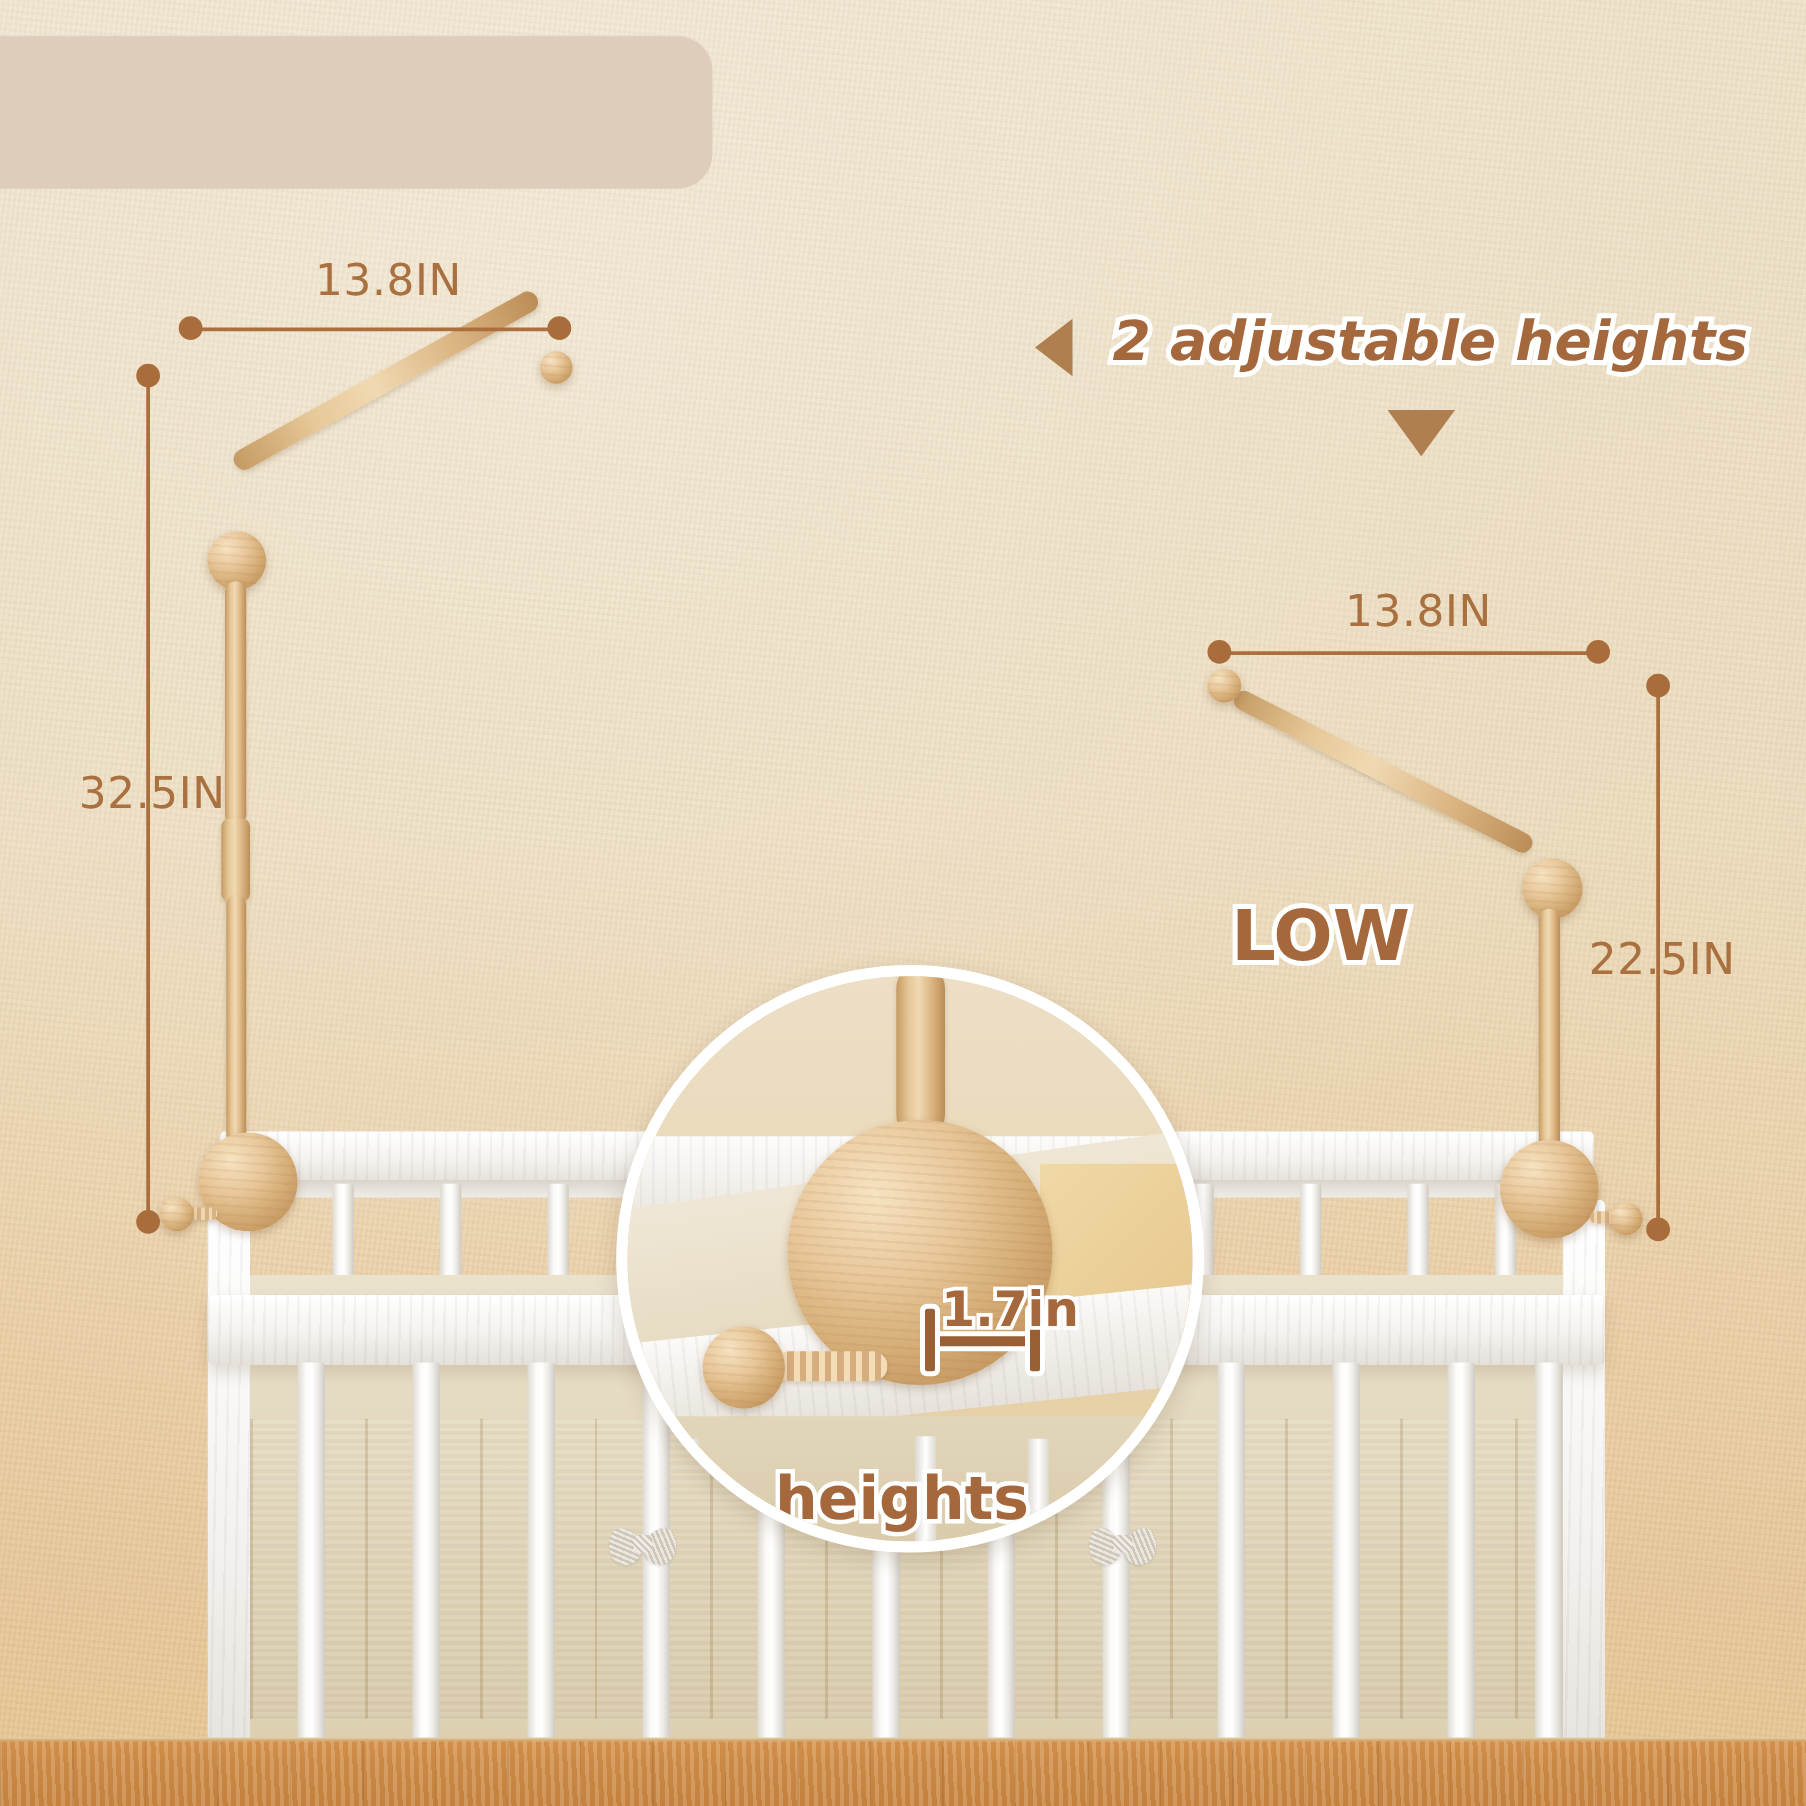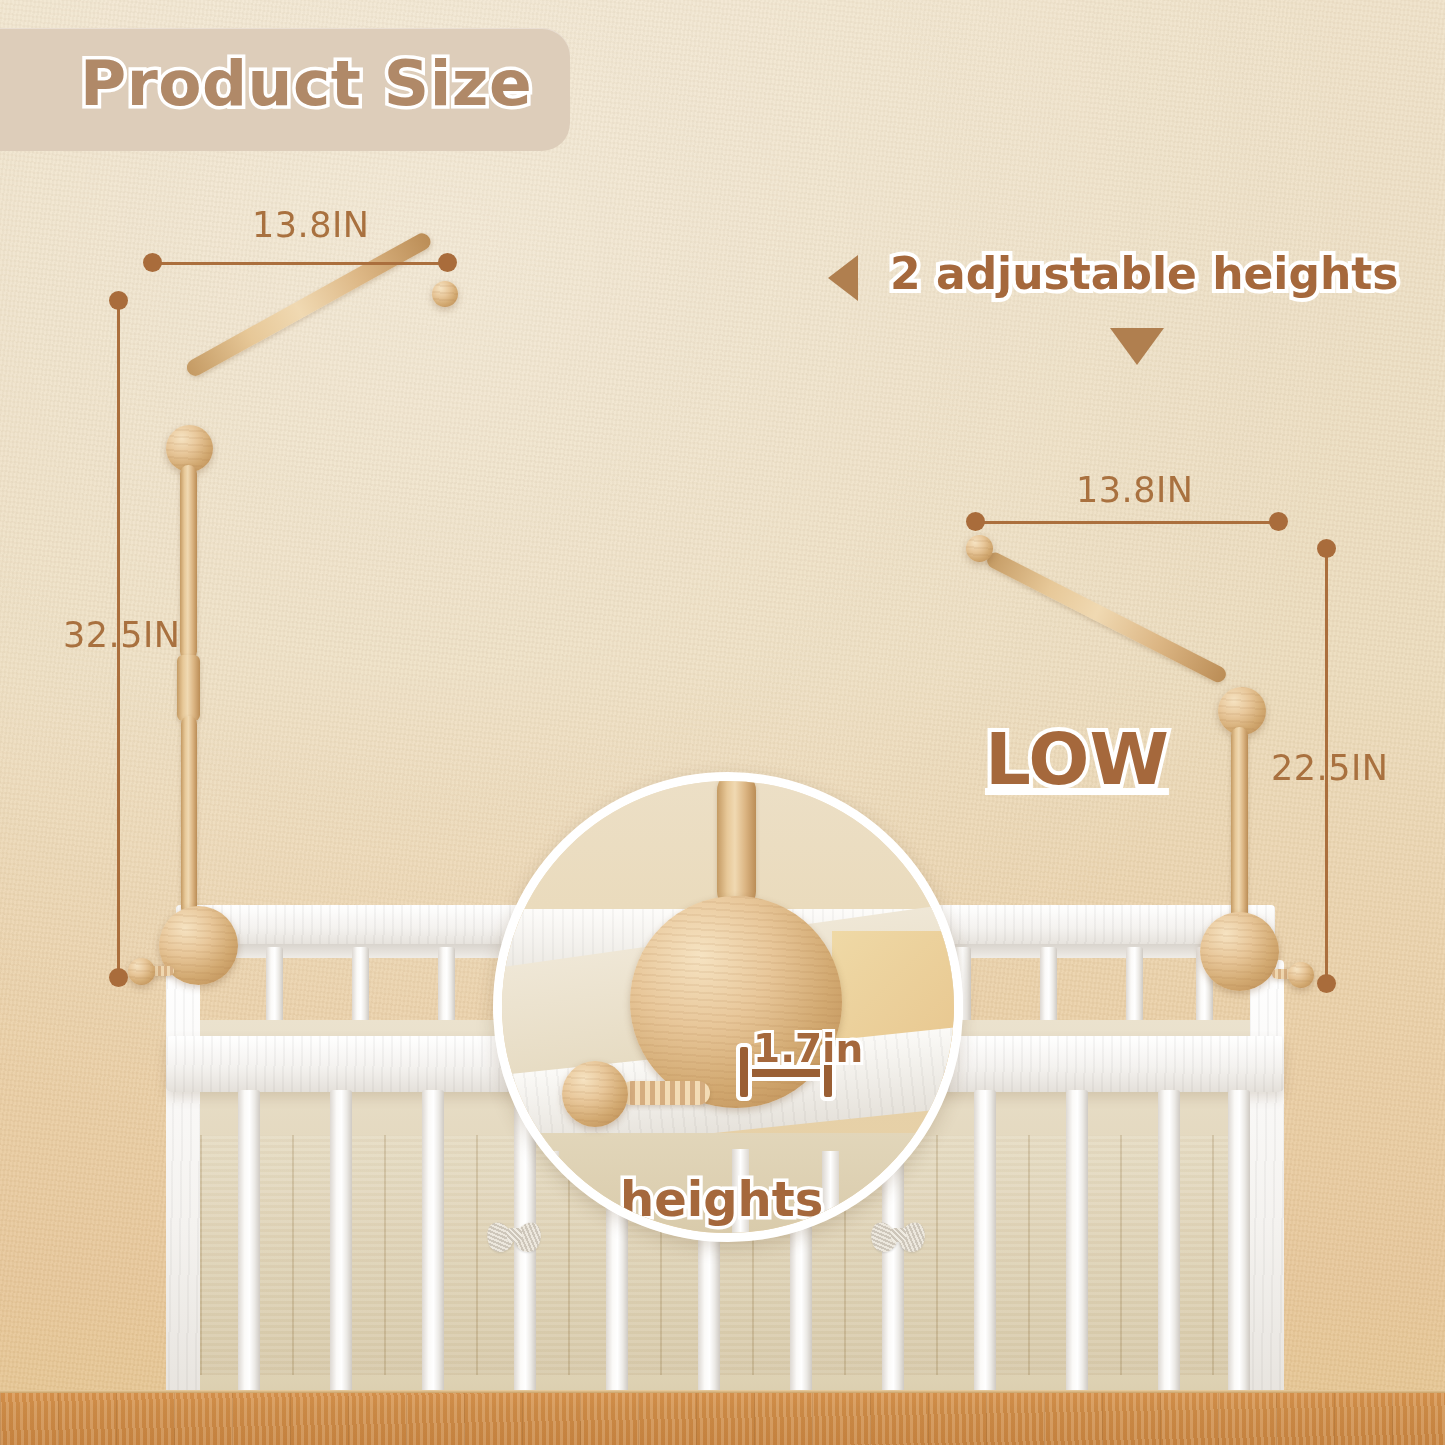--- a/index.html
+++ b/index.html
@@ -276,25 +276,25 @@
     <div class="dim-label" style="left:1076px;top:470px;">13.8IN</div>
   </div>
 
   <div>
     <div class="dim-v" style="left:1325px;top:548px;height:438px;"></div>
     <div class="dot" style="left:1317px;top:539px;"></div>
     <div class="dot" style="left:1317px;top:974px;"></div>
     <div class="dim-label" style="left:1271px;top:748px;text-align:center;">22.5IN</div>
   </div>
 
-  <div class="outl" style="position:absolute;left:985px;top:717px;font-size:72px;text-decoration:underline;">LOW</div>
+  <div class="outl" style="position:absolute;left:985px;top:717px;font-size:56px;">LOW</div>
 
   <div>
     <div class="triangle-l" style="left:828px;top:255px;"></div>
-    <div class="outl" style="position:absolute;left:890px;top:248px;font-size:44px;">2 adjustable heights</div>
+    <div class="outl" style="position:absolute;left:890px;top:248px;font-size:44px;font-style:italic;">2 adjustable heights</div>
     <div class="triangle-d" style="left:1110px;top:328px;"></div>
   </div>
 
   <div class="inset">
     <div class="inset-inner">
 
       <div style="position:absolute;left:0;top:0;width:452px;height:190px;
                   background:linear-gradient(180deg,#ecdfc6,#e9d9b8);"></div>
 
       <div style="position:absolute;left:0;top:128px;width:452px;height:60px;
@@ -350,15 +350,14 @@
         <div style="position:absolute;left:84px;top:4px;width:8px;height:50px;background:#9a5f34;
                     border-radius:2px;box-shadow:0 0 0 4px #ffffff;"></div>
       </div>
       <div class="outl" style="position:absolute;left:251px;top:245px;font-size:39px;-webkit-text-stroke:6px #ffffff;">1.7in</div>
 
       <div class="outl" style="position:absolute;left:118px;top:390px;font-size:48px;-webkit-text-stroke:7px #ffffff;">heights</div>
     </div>
   </div>
 
   <div class="badge"></div>
-  <div class="badge-text">Product Size</div>
 
 </div>
 
 </body></html>

